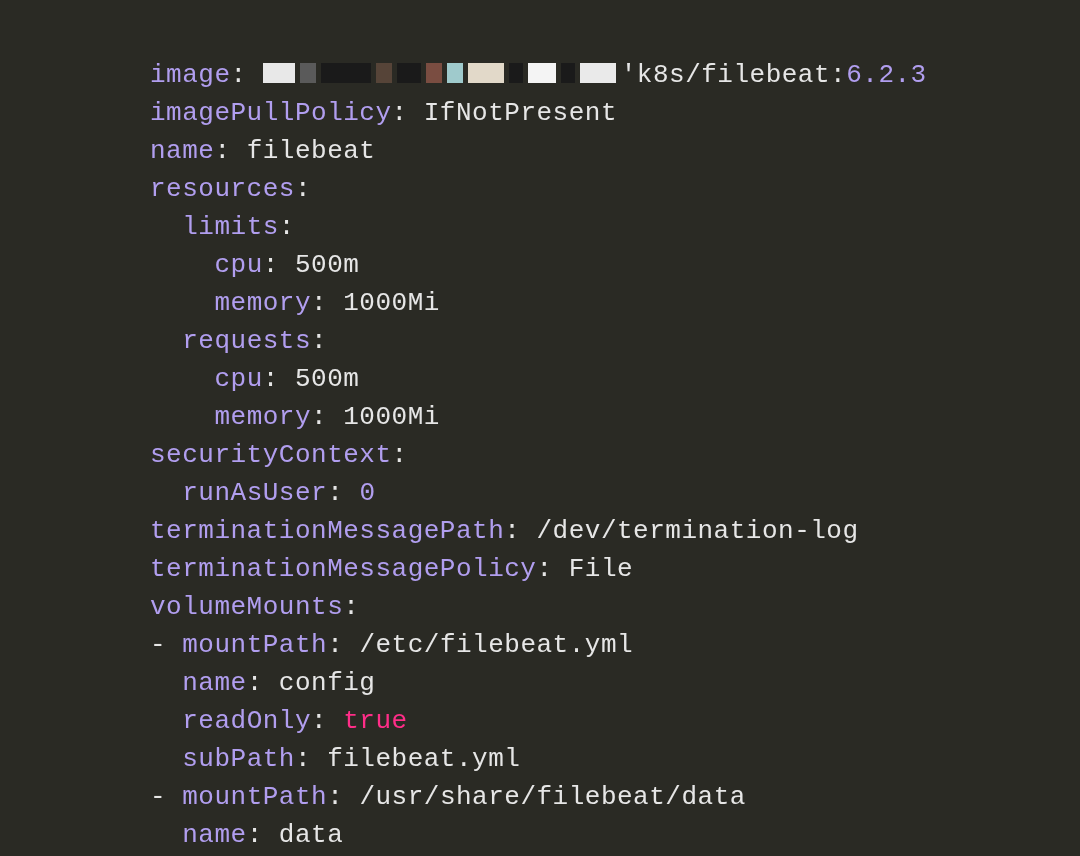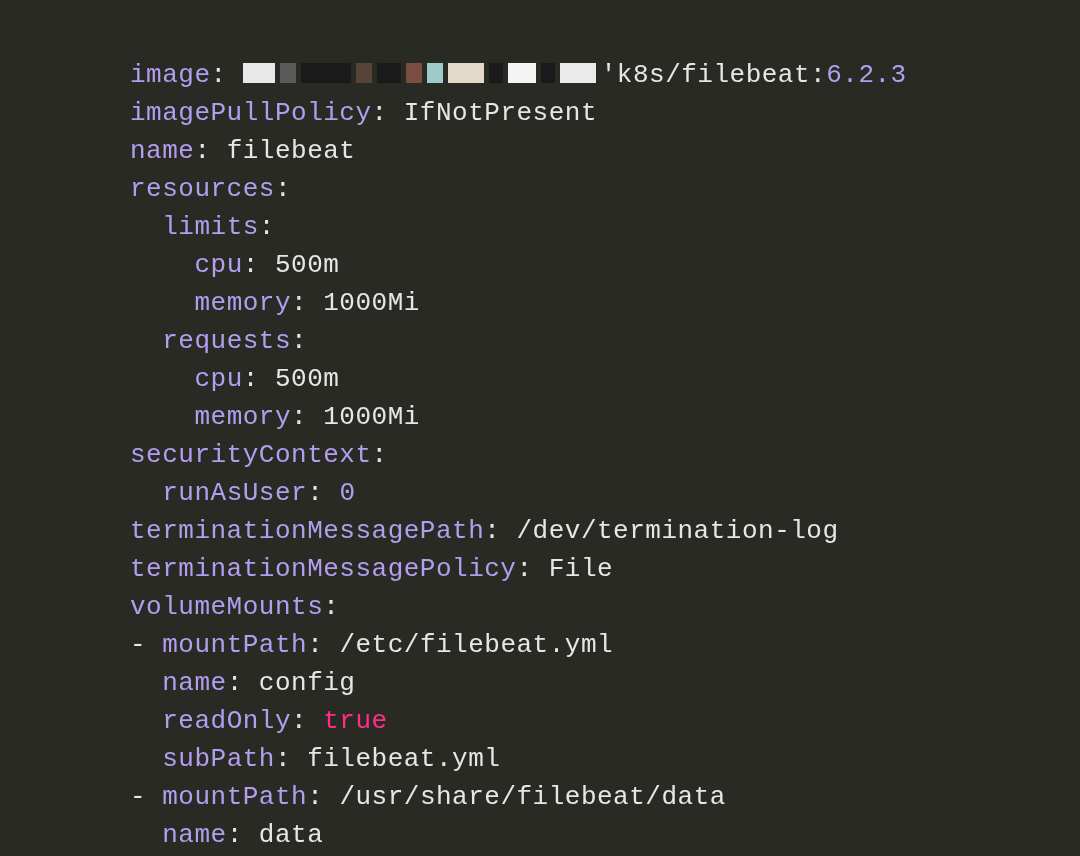--- a/index.html
+++ b/index.html
@@ -11,20 +11,21 @@
     font-family:Menlo,Consolas,"Courier New",monospace;
     font-size:26px;
     line-height:38px;
     color:#e6e6e6;
     font-weight:500;
   }
   .code{
     padding:18px 0 0 130px;
     white-space:pre;
     letter-spacing:0.5px;
+    margin-left:20px;
   }
   .key{color:#b19eef;}    
   .colon{color:#e6e6e6;}
   .val{color:#e6e6e6;}    
   .num{color:#b19eef;}    
   .bool{color:#ff2d88;}   
   .dash{color:#e6e6e6;}
   .censor{display:inline-block;height:20px;vertical-align:-1px;}
   .censor span{display:inline-block;height:20px;margin-right:5px;}
 </style>

